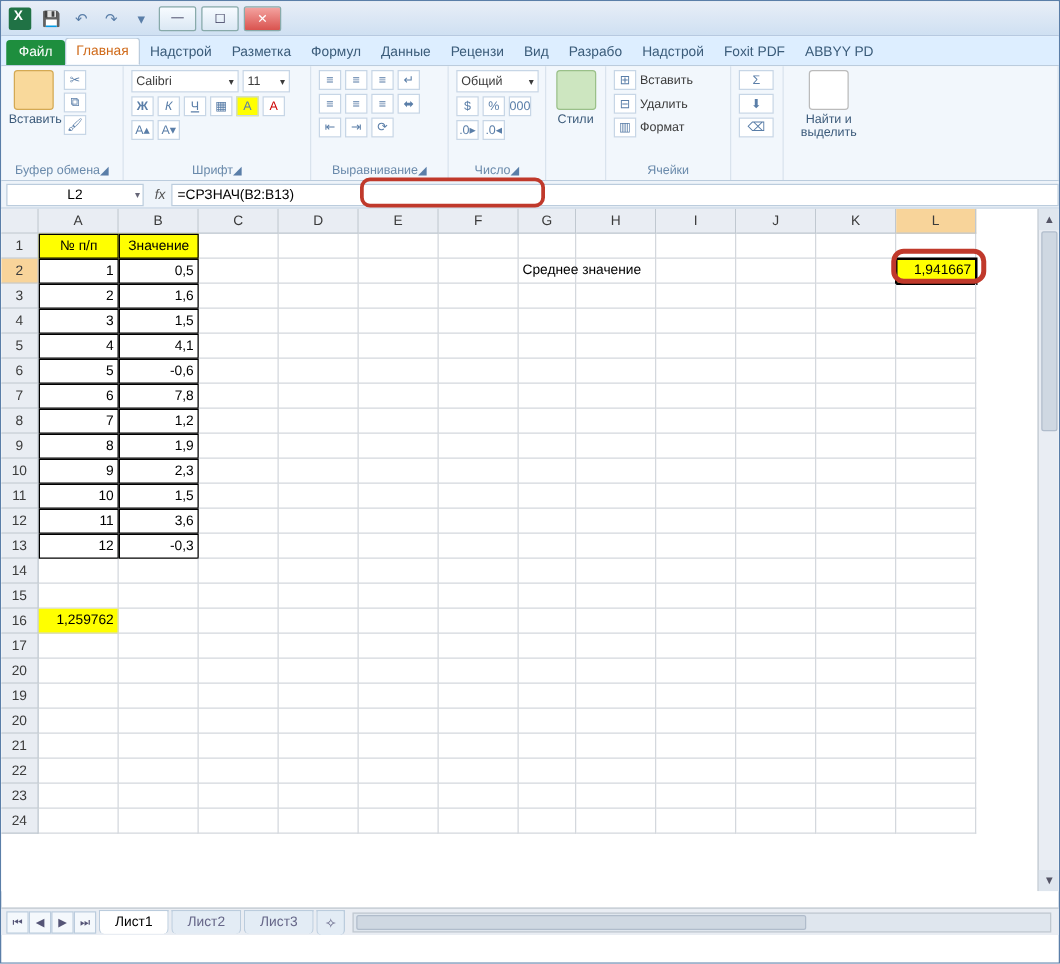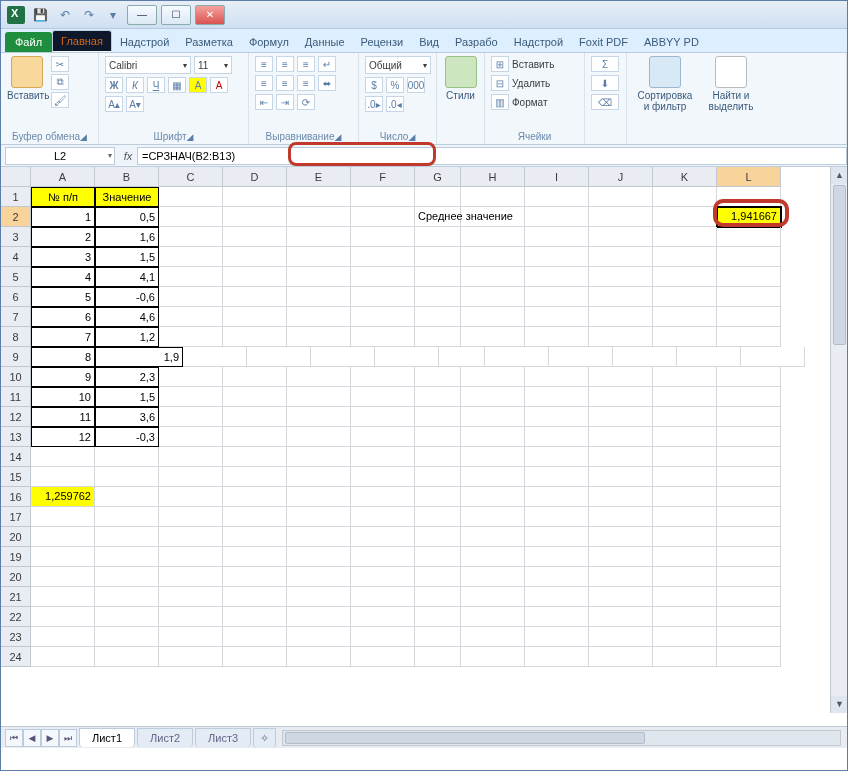--- a/index.html
+++ b/index.html
@@ -15,21 +15,21 @@
 .qat .save { color:#3a6ea5; }
 .title-text { flex:1; text-align:center; font-size:12px; color:#3b3b3b; }
 .win-btns { display:flex; margin-right:4px; }
 .win-btns .wb { width:30px; height:20px; border:1px solid #8aa; margin-left:4px; border-radius:2px; background:linear-gradient(#f7fbff,#dbe8f4); display:flex; align-items:center; justify-content:center; font-size:10px; color:#335; }
 .win-btns .close { background:linear-gradient(#f4a3a0,#d9534f); color:#fff; }
 
 
 .tab-row { height:24px; background:#def; display:flex; align-items:flex-end; border-bottom:1px solid #bcd; font-size:11px; }
 .file-tab { background:#1e8e3e; color:#fff; padding:4px 10px; border-radius:3px 3px 0 0; margin-left:4px; }
 .rtab { padding:4px 8px; color:#3b5c7a; cursor:pointer; }
-.rtab.active { background:#0f172a; border:1px solid #bcd; border-bottom:1px solid #f2f7fc; border-radius:3px 3px 0 0; color:#d06b1b; }
+.rtab.active { background:#ffffff; border:1px solid #bcd; border-bottom:1px solid #f2f7fc; border-radius:3px 3px 0 0; color:#d06b1b; }
 .ribbon { height:92px; background:#f2f7fc; border-bottom:1px solid #bcd; display:flex; font-size:11px; color:#3b3b3b; }
 .rgroup { border-right:1px solid #d9e3ed; padding:3px 6px 0 6px; display:flex; flex-direction:column; justify-content:space-between; }
 .rgroup .body { flex:1; display:flex; gap:4px; align-items:flex-start; }
 .rgroup .label { text-align:center; font-size:10px; color:#6a8aab; padding:2px 0; }
 .bigbtn { width:40px; text-align:center; font-size:10px; color:#3b5a7a; }
 .bigbtn .ic { width:32px; height:32px; margin:0 auto 2px auto; background:#f9d99b; border:1px solid #d4a953; border-radius:3px; }
 .col { display:flex; flex-direction:column; gap:2px; }
 .mini { width:18px; height:16px; border:1px solid #c7d6e6; background:#fff; font-size:10px; display:flex; align-items:center; justify-content:center; color:#5a7ea8; }
 .row { display:flex; gap:3px; align-items:center; }
 .sel { height:18px; border:1px solid #c7d6e6; background:#fff; font-size:10px; padding:0 3px; display:flex; align-items:center; gap:4px; }
@@ -236,25 +236,20 @@
       <div class="body col" style="gap:3px">
         <div class="mini" style="width:28px">Σ</div>
         <div class="mini" style="width:28px">⬇</div>
         <div class="mini" style="width:28px">⌫</div>
       </div>
       <div class="label"></div>
     </div>
 
     <div class="rgroup" style="flex:1">
       <div class="body">
-        <div class="bigbtn" style="width:64px">
-          <div class="ic" style="background:#d8e8f5;border-color:#9ab8d4"></div>
-          <span style="white-space:pre-line">Сортировка
-и фильтр</span>
-        </div>
         <div class="bigbtn" style="width:60px">
           <div class="ic" style="background:#fff;border-color:#bbb"></div>
           <span style="white-space:pre-line">Найти и
 выделить</span>
         </div>
       </div>
     </div>
   </div>
 
   <div class="fbar-row" style="position:relative">
@@ -391,21 +386,21 @@
           <div class="cell" style="width: 64px;"></div>
           <div class="cell" style="width: 46px;"></div>
           <div class="cell" style="width: 64px;"></div>
           <div class="cell" style="width: 64px;"></div>
           <div class="cell" style="width: 64px;"></div>
           <div class="cell" style="width: 64px;"></div>
           <div class="cell" style="width: 64px;"></div>
         </div>
         <div class="crow">
           <div class="cell ral bordered" style="width: 64px;">6</div>
-          <div class="cell ral bordered" style="width: 64px;">4,6</div>
+          <div class="cell ral bordered" style="width: 64px;">7,8</div>
           <div class="cell" style="width: 64px;"></div>
           <div class="cell" style="width: 64px;"></div>
           <div class="cell" style="width: 64px;"></div>
           <div class="cell" style="width: 64px;"></div>
           <div class="cell" style="width: 46px;"></div>
           <div class="cell" style="width: 64px;"></div>
           <div class="cell" style="width: 64px;"></div>
           <div class="cell" style="width: 64px;"></div>
           <div class="cell" style="width: 64px;"></div>
           <div class="cell" style="width: 64px;"></div>
@@ -419,21 +414,21 @@
           <div class="cell" style="width: 64px;"></div>
           <div class="cell" style="width: 46px;"></div>
           <div class="cell" style="width: 64px;"></div>
           <div class="cell" style="width: 64px;"></div>
           <div class="cell" style="width: 64px;"></div>
           <div class="cell" style="width: 64px;"></div>
           <div class="cell" style="width: 64px;"></div>
         </div>
         <div class="crow">
           <div class="cell ral bordered" style="width: 64px;">8</div>
-          <div class="cell ral bordered" style="width: 88px;">1,9</div>
+          <div class="cell ral bordered" style="width: 64px;">1,9</div>
           <div class="cell" style="width: 64px;"></div>
           <div class="cell" style="width: 64px;"></div>
           <div class="cell" style="width: 64px;"></div>
           <div class="cell" style="width: 64px;"></div>
           <div class="cell" style="width: 46px;"></div>
           <div class="cell" style="width: 64px;"></div>
           <div class="cell" style="width: 64px;"></div>
           <div class="cell" style="width: 64px;"></div>
           <div class="cell" style="width: 64px;"></div>
           <div class="cell" style="width: 64px;"></div>

